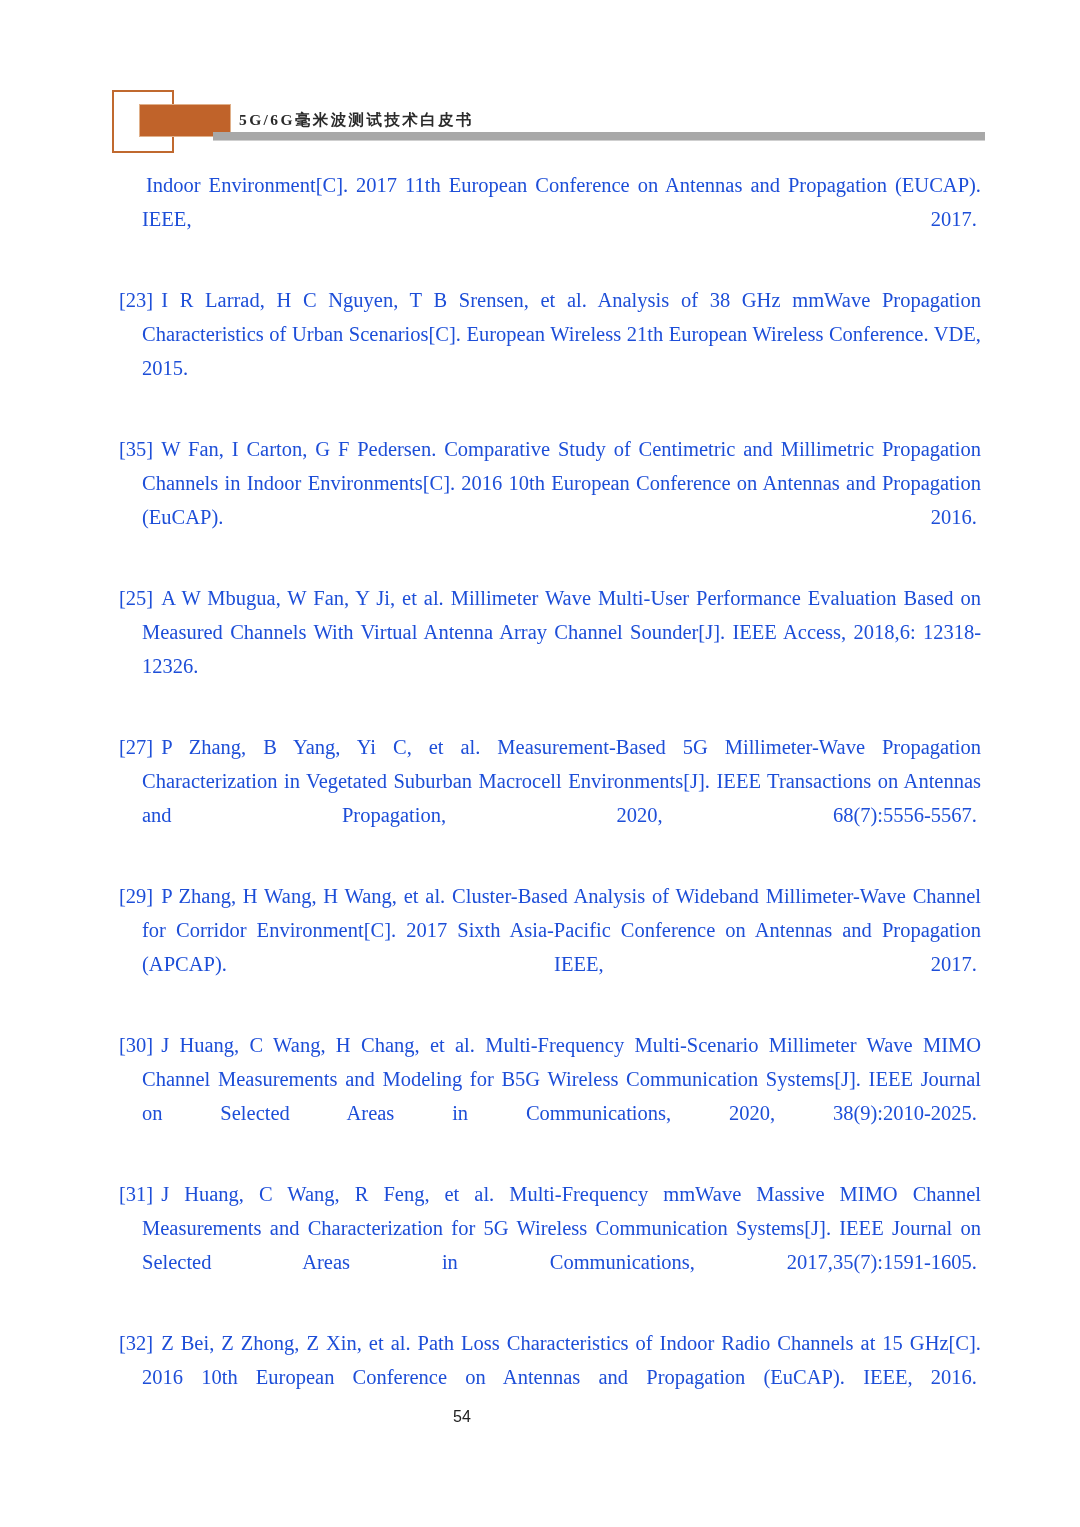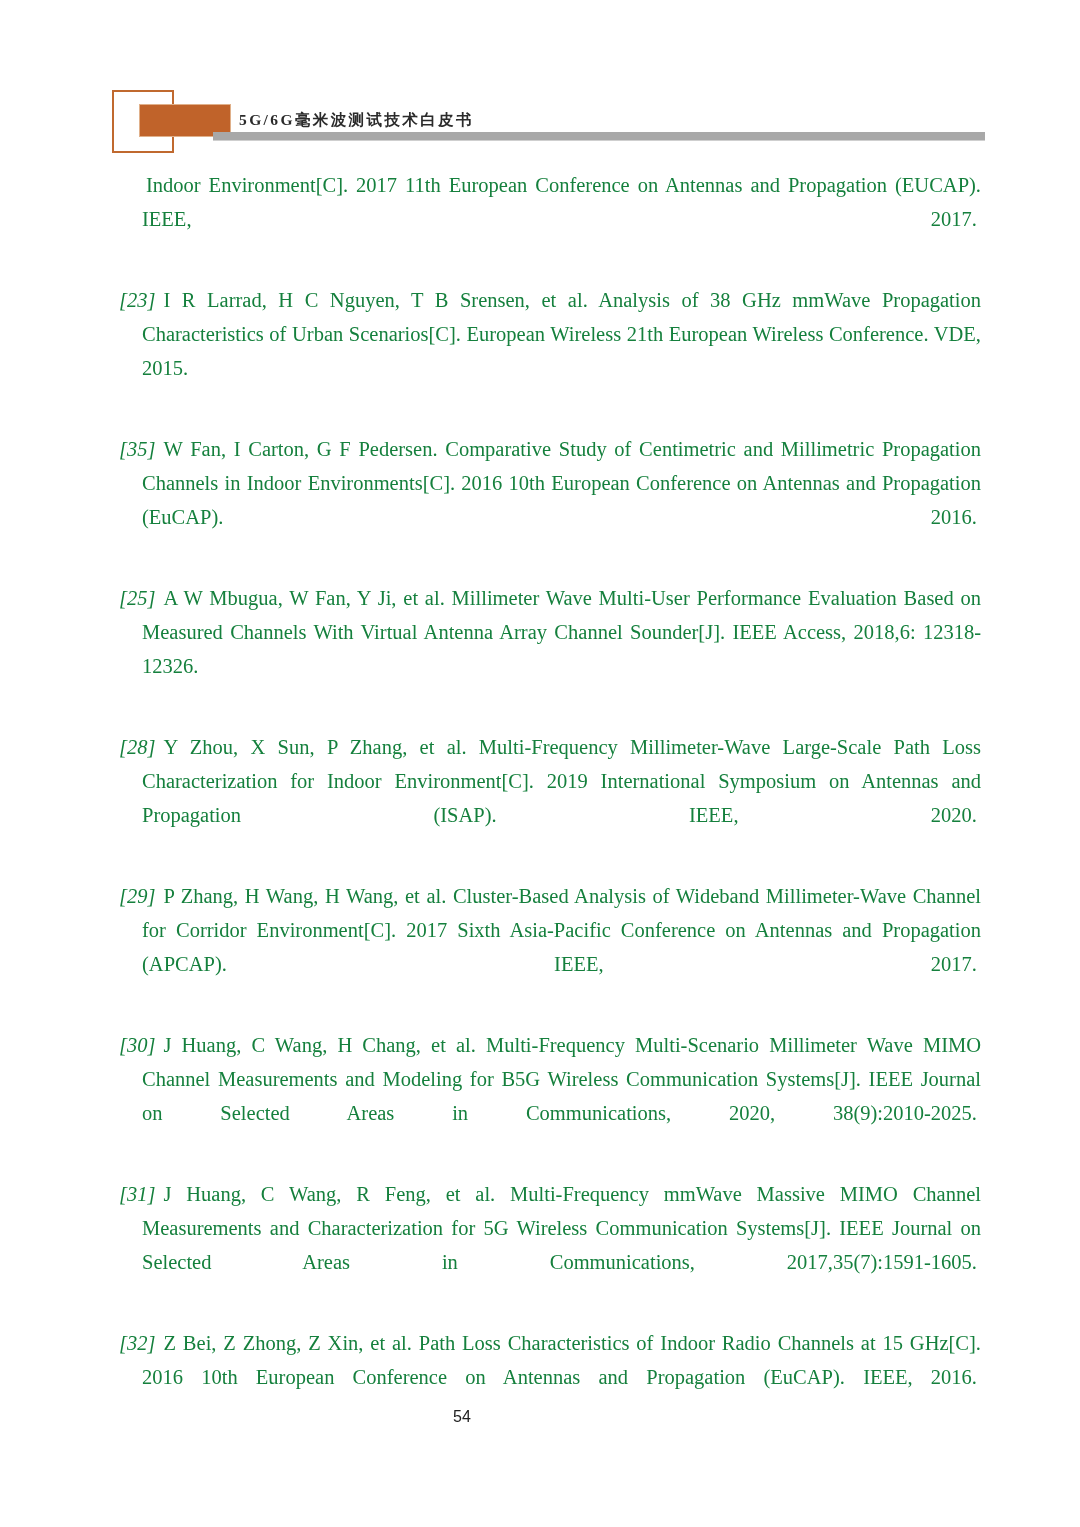--- a/index.html
+++ b/index.html
@@ -84,39 +84,38 @@
     width: 878px;
   }
 
   .ref-item {
     position: relative;
     font-size: 20.5px;
     line-height: 34px;
     text-align: justify;
     text-justify: inter-word;
     margin-bottom: 5px;
-    color: #15803d;
+    color: #1d4ed8;
   }
 
   
   .ref-continuation {
     padding-left: 27px;
     text-indent: 0;
   }
 
   
   .ref-numbered {
     padding-left: 27px;
     text-indent: -27px;
   }
 
   .ref-label {
     display: inline;
     white-space: pre;
-    font-style: italic;
   }
 
   .ref-text {
     display: inline;
   }
 
   
   .ref-item::after {
     content: "";
     display: inline-block;
@@ -146,21 +145,21 @@
     <div class="logo-bar"></div>
     <div class="header-title">5G/6G毫米波测试技术白皮书</div>
     <div class="header-rule"></div>
   </div>
 
   <div class="refs">
       <p class="ref-item ref-continuation"><span class="ref-text">Indoor Environment[C]. 2017 11th European Conference on Antennas and Propagation (EUCAP). IEEE, 2017.</span></p>
       <p class="ref-item ref-numbered"><span class="ref-label">[23]</span><span class="ref-text">I R Larrad, H C Nguyen, T B Srensen, et al. Analysis of 38 GHz mmWave Propagation Characteristics of Urban Scenarios[C]. European Wireless 21th European Wireless Conference. VDE, 2015.</span></p>
       <p class="ref-item ref-numbered"><span class="ref-label">[35]</span><span class="ref-text">W Fan, I Carton, G F Pedersen. Comparative Study of Centimetric and Millimetric Propagation Channels in Indoor Environments[C]. 2016 10th European Conference on Antennas and Propagation (EuCAP). 2016.</span></p>
       <p class="ref-item ref-numbered"><span class="ref-label">[25]</span><span class="ref-text">A W Mbugua, W Fan, Y Ji, et al. Millimeter Wave Multi-User Performance Evaluation Based on Measured Channels With Virtual Antenna Array Channel Sounder[J]. IEEE Access, 2018,6: 12318-12326.</span></p>
-      <p class="ref-item ref-numbered"><span class="ref-label">[28]</span><span class="ref-text">Y Zhou, X Sun, P Zhang, et al. Multi-Frequency Millimeter-Wave Large-Scale Path Loss Characterization for Indoor Environment[C]. 2019 International Symposium on Antennas and Propagation (ISAP). IEEE, 2020.</span></p>
+      <p class="ref-item ref-numbered"><span class="ref-label">[27]</span><span class="ref-text">P Zhang, B Yang, Yi C, et al. Measurement-Based 5G Millimeter-Wave Propagation Characterization in Vegetated Suburban Macrocell Environments[J]. IEEE Transactions on Antennas and Propagation, 2020, 68(7):5556-5567.</span></p>
       <p class="ref-item ref-numbered"><span class="ref-label">[29]</span><span class="ref-text">P Zhang, H Wang, H Wang, et al. Cluster-Based Analysis of Wideband Millimeter-Wave Channel for Corridor Environment[C]. 2017 Sixth Asia-Pacific Conference on Antennas and Propagation (APCAP). IEEE, 2017.</span></p>
       <p class="ref-item ref-numbered"><span class="ref-label">[30]</span><span class="ref-text">J Huang, C Wang, H Chang, et al. Multi-Frequency Multi-Scenario Millimeter Wave MIMO Channel Measurements and Modeling for B5G Wireless Communication Systems[J]. IEEE Journal on Selected Areas in Communications, 2020, 38(9):2010-2025.</span></p>
       <p class="ref-item ref-numbered"><span class="ref-label">[31]</span><span class="ref-text">J Huang, C Wang, R Feng, et al. Multi-Frequency mmWave Massive MIMO Channel Measurements and Characterization for 5G Wireless Communication Systems[J]. IEEE Journal on Selected Areas in Communications, 2017,35(7):1591-1605.</span></p>
       <p class="ref-item ref-numbered"><span class="ref-label">[32]</span><span class="ref-text">Z Bei, Z Zhong, Z Xin, et al. Path Loss Characteristics of Indoor Radio Channels at 15 GHz[C]. 2016 10th European Conference on Antennas and Propagation (EuCAP). IEEE, 2016.</span></p>
     </div>
 
   <div class="page-number">54</div>
 
 </div>
 

